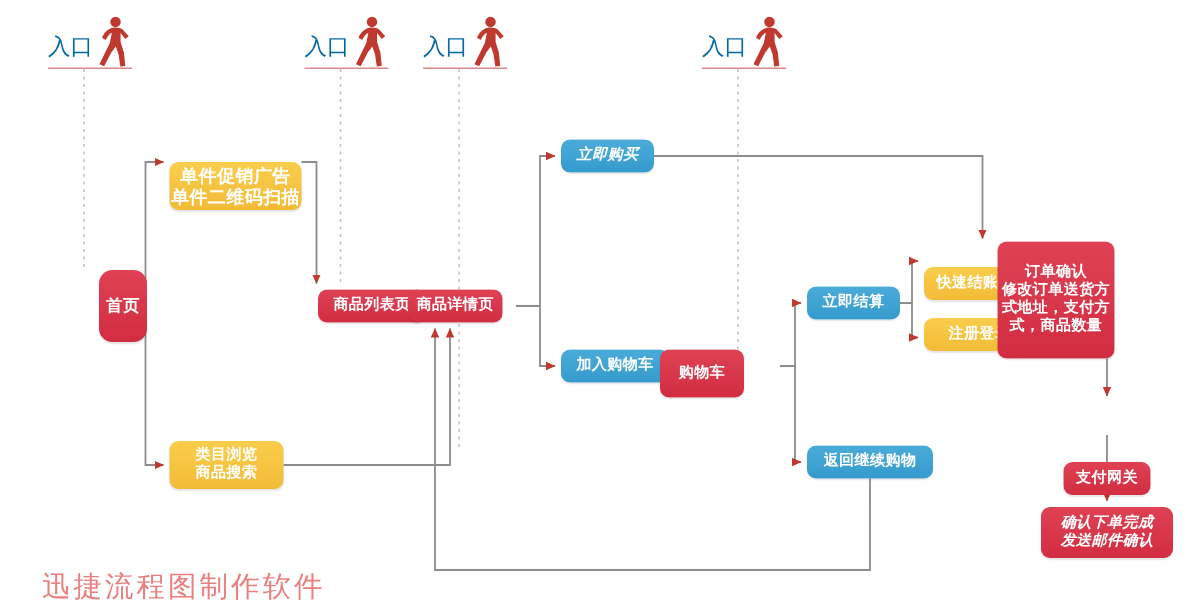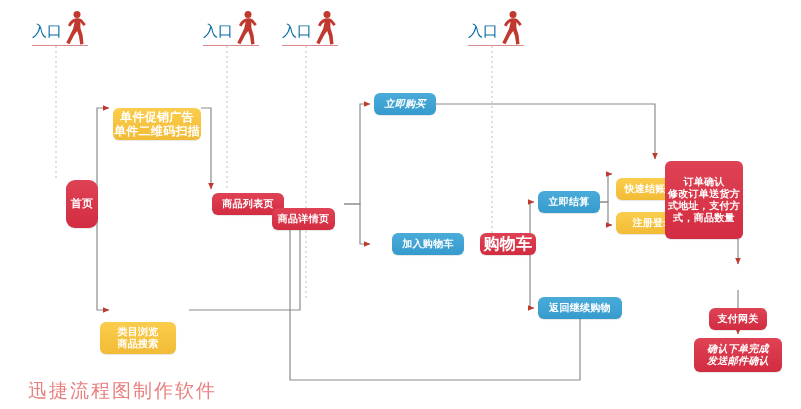--- a/index.html
+++ b/index.html
@@ -168,27 +168,27 @@
     <span class="ebar"></span>
     <svg class="figure" viewBox="0 0 26 36" xmlns="http://www.w3.org/2000/svg">
       <circle cx="15" cy="4.6" r="3.5" fill="#c0392f"></circle>
       <path d="M13.2,8.5 C9.6,9.4 7.2,12 6.0,15.2 L8.5,16.6 C9.6,14.3 11.0,12.6 12.6,11.9 L11.2,18.6 L8.2,24.8 L4.3,32.8 L7.4,34.2 L12.2,25.0 L15.2,21.0 L17.0,26.2 L18.2,34.4 L21.5,34.0 L20.6,25.0 L18.4,18.0 L18.4,12.0 L21.5,16.0 L23.8,14.2 L19.8,9.6 C18.2,8.6 15.6,8.1 13.2,8.5 Z" fill="#c0392f"></path>
     </svg>
   </div>
 
   <div class="node n-red" style="left:30px;  top:180px; width:32px;  height:48px; font-size:11px; border-radius:9px;margin-left:36px;">首页</div>
   <div class="node n-yellow" style="left:113px; top:108px;  width:88px;  height:32px; font-size:12px;">单件促销广告
 单件二维码扫描</div>
-  <div class="node n-yellow" style="left:100px; top:294px; width:76px;  height:32px; font-size:10px;margin-top:28px;">类目浏览
+  <div class="node n-yellow" style="left:113px; top:294px; width:76px;  height:32px; font-size:10px;">类目浏览
 商品搜索</div>
   <div class="node n-red" style="left:176px; top:193px; width:72px;  height:22px; font-size:10px;margin-left:36px;">商品列表页</div>
-  <div class="node n-red" style="left:272px; top:208px; width:63px;  height:22px; font-size:10px;">商品详情页</div>
+  <div class="node n-red" style="left:272px; top:193px; width:63px;  height:22px; font-size:10px;">商品详情页</div>
   <div class="node n-blue" style="left:374px; top:93px;  width:62px;  height:22px; font-size:10px;font-style:italic;">立即购买</div>
-  <div class="node n-blue" style="left:374px; top:233px; width:72px;  height:22px; font-size:10px;margin-left:18px;">加入购物车</div>
-  <div class="node n-red" style="left:480px; top:233px; width:56px;  height:22px; font-size:16px;">购物车</div>
+  <div class="node n-blue" style="left:374px; top:233px; width:72px;  height:22px; font-size:10px;">加入购物车</div>
+  <div class="node n-red" style="left:440px; top:233px; width:56px;  height:32px; font-size:10px;">购物车</div>
   <div class="node n-blue" style="left:538px; top:191px; width:62px;  height:22px; font-size:10px;">立即结算</div>
   <div class="node n-blue" style="left:538px; top:297px; width:84px;  height:22px; font-size:10px;">返回继续购物</div>
   <div class="node n-yellow" style="left:616px; top:163px; width:58px;  height:22px; font-size:10px;margin-top:15px;">快速结账</div>
   <div class="node n-yellow" style="left:616px; top:212px; width:58px;  height:22px; font-size:10px;padding-left:16px;">注册登录</div>
   <div class="node n-red" style="left:665px; top:161px; width:78px;  height:78px; font-size:10px;">订单确认
 修改订单送货方
 式地址，支付方
 式，商品数量</div>
   <div class="node n-red" style="left:709px; top:268px; width:58px;  height:22px; font-size:10px;margin-top:40px;">支付网关</div>
   <div class="node n-red" style="left:694px; top:338px; width:88px;  height:34px; font-size:10px;font-style:italic;">确认下单完成

